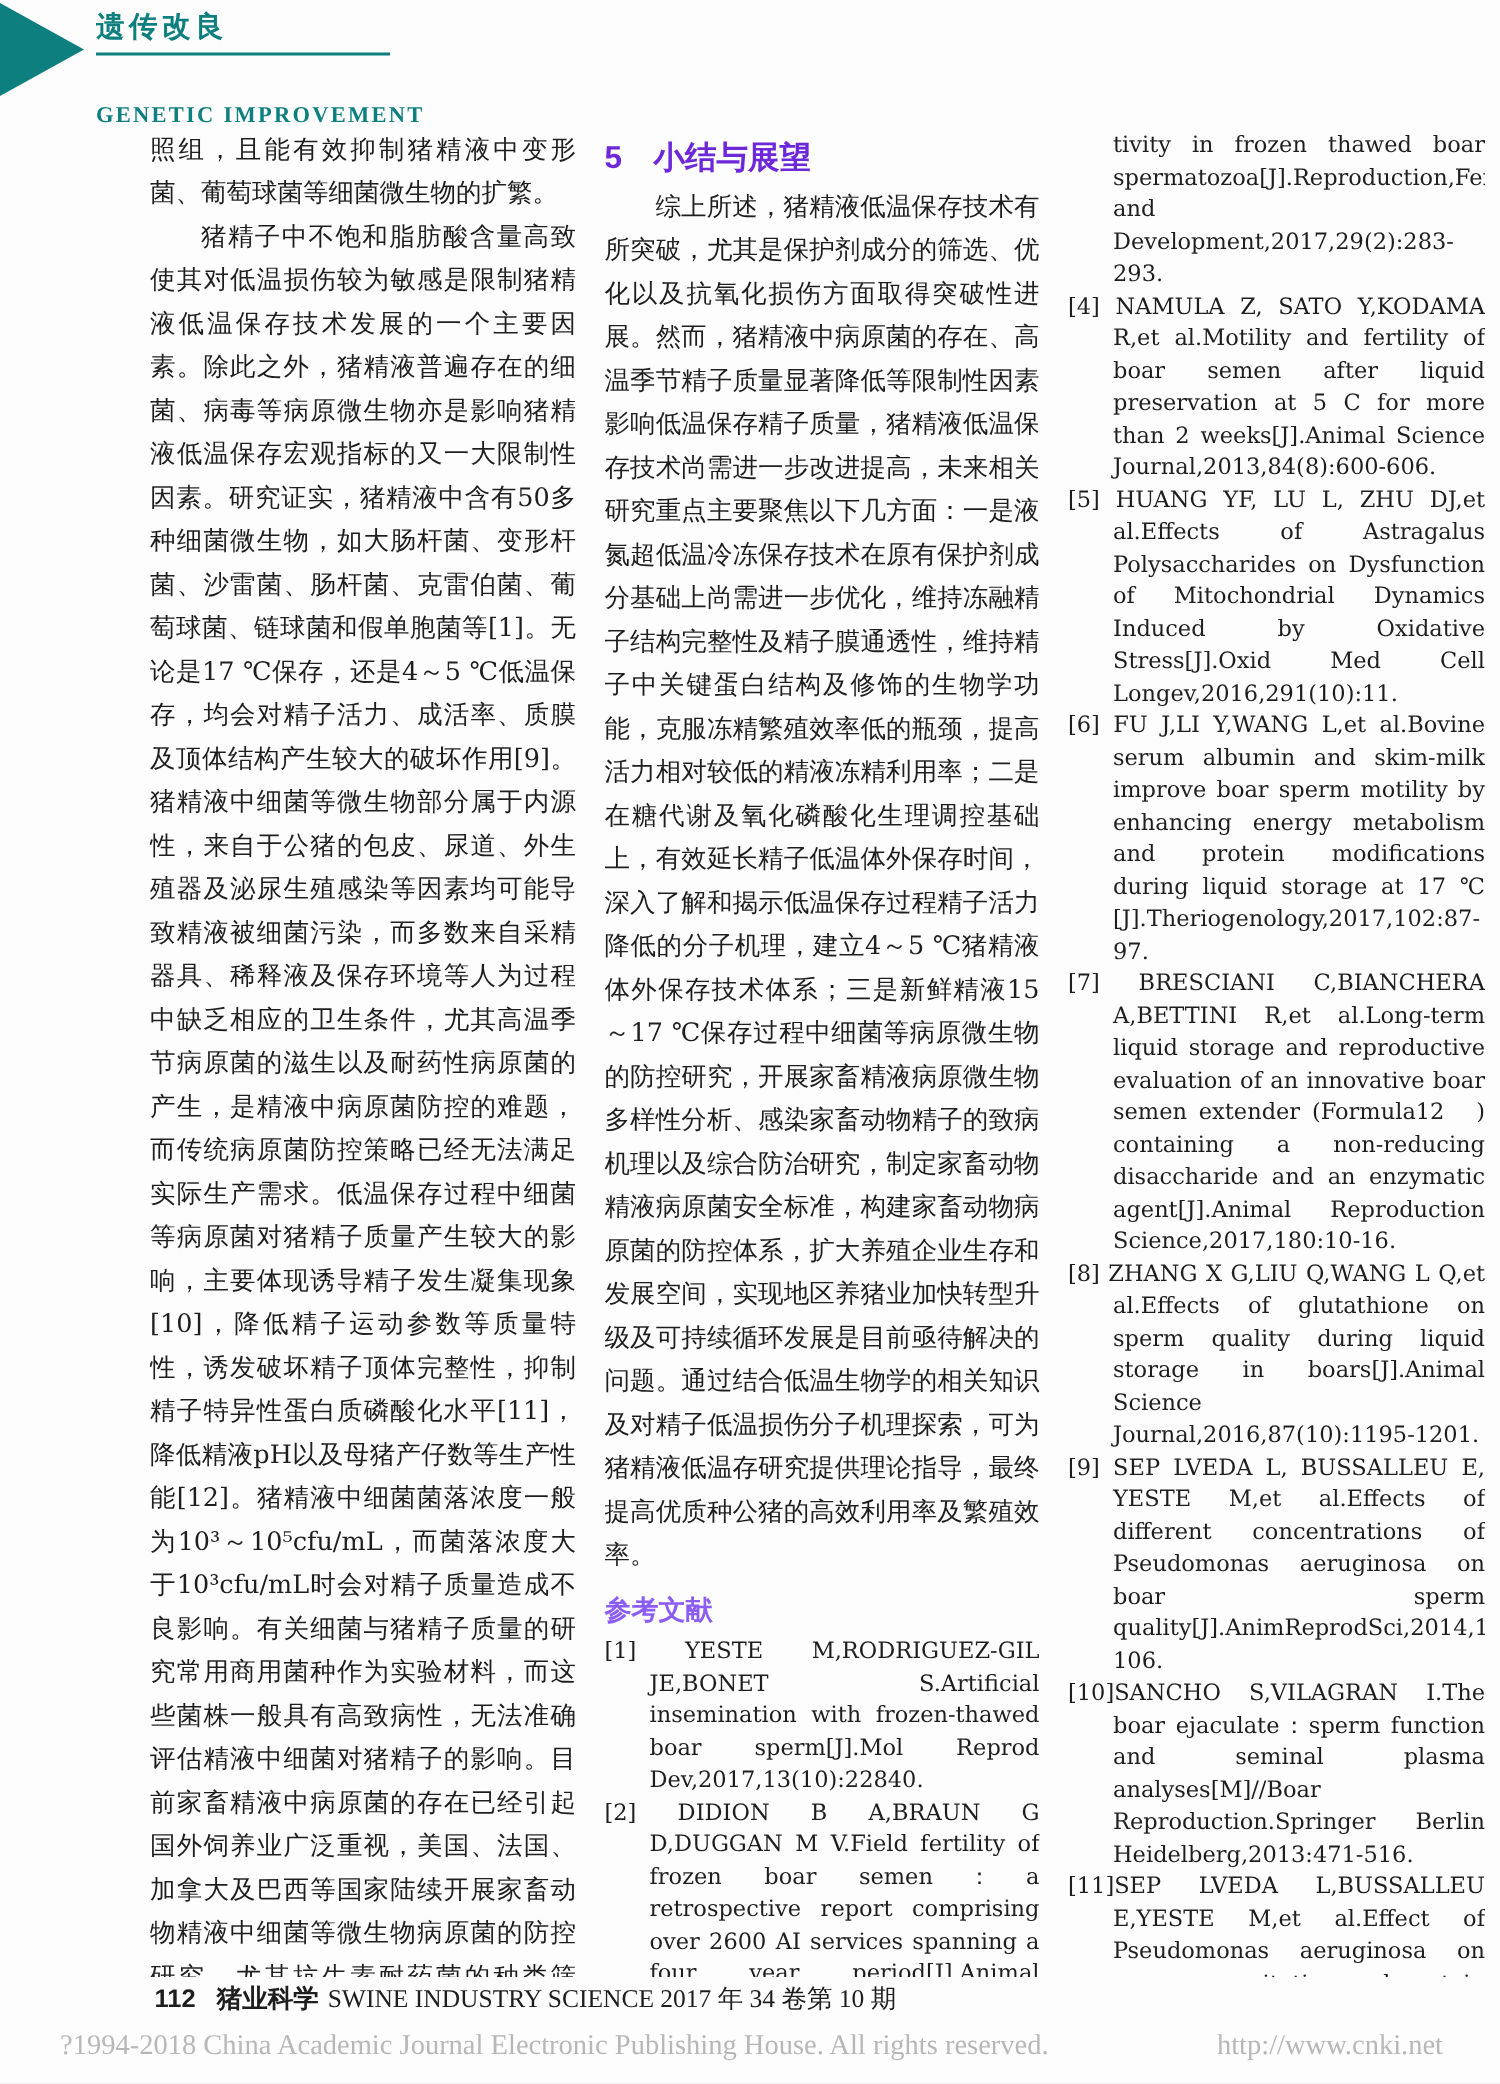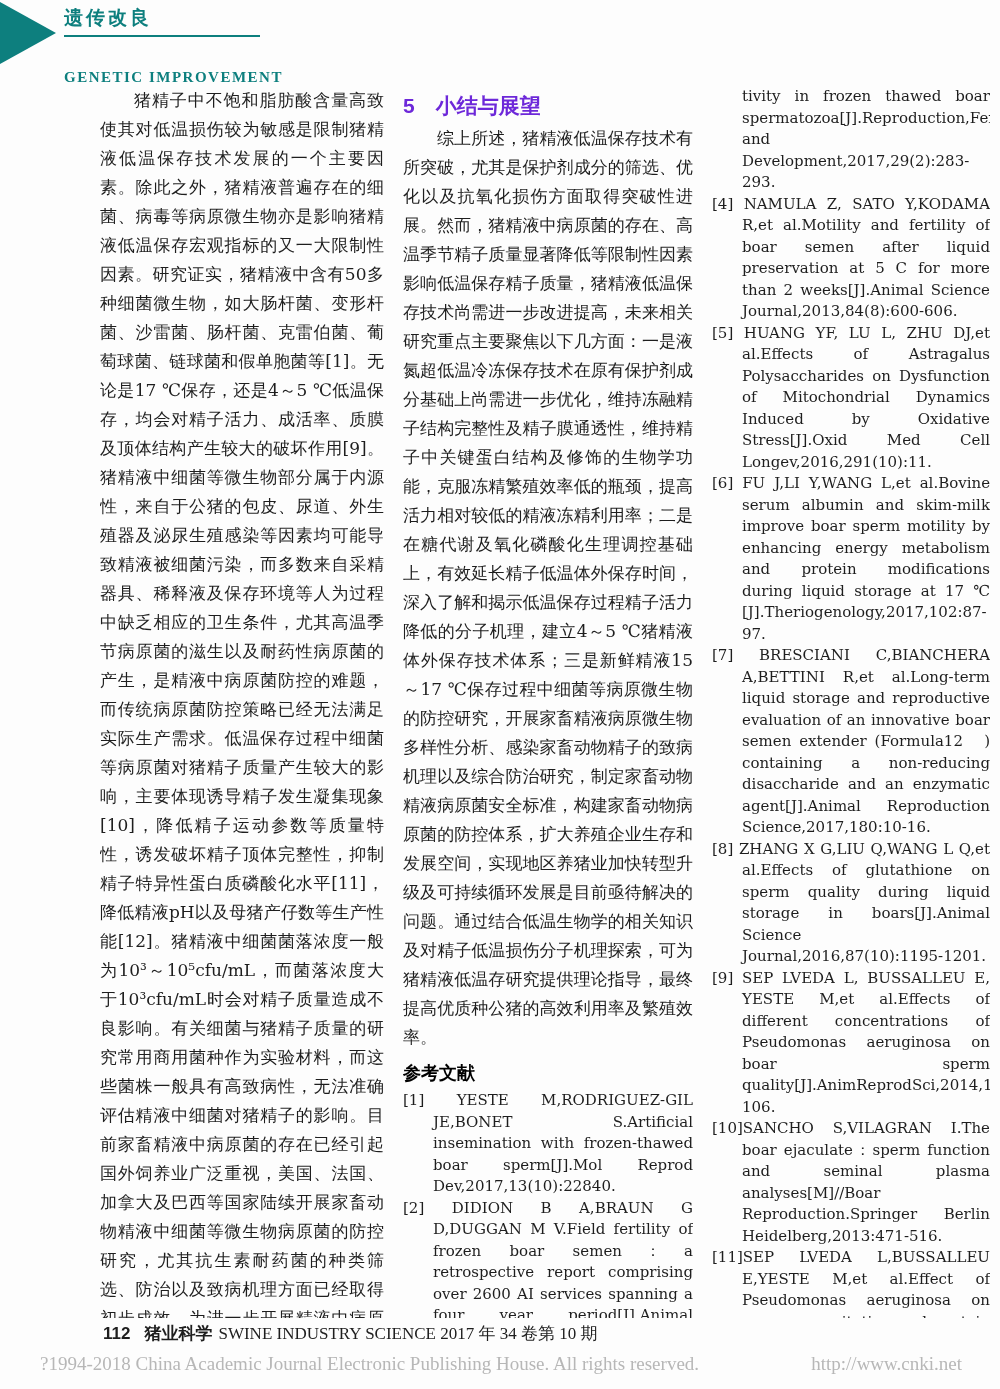--- a/index.html
+++ b/index.html
@@ -35,21 +35,21 @@
     font-size:17px;line-height:29px;text-align:justify;margin:0;
   }
   .indent{text-indent:2em;}
   .sec-h{
     font-family:"Liberation Sans","DejaVu Sans",sans-serif;
     font-weight:bold;font-size:21px;line-height:31px;color:#6d28d9;
     margin:4px 0 3px 0;text-align:justify;
   }
   .refs-h{
     font-family:"Liberation Sans","DejaVu Sans",sans-serif;
-    font-weight:bold;font-size:18px;line-height:30px;color:#000000;
+    font-weight:bold;font-size:18px;line-height:30px;color:#8b5cf6;
     margin:6px 0 2px 0;
   }
   .ref{
     font-size:15px;line-height:21.5px;text-align:justify;
     padding-left:30px;text-indent:-30px;margin:0;
   }
   .ref-cont{text-indent:0;}
   
   .footer{
     position:absolute;left:103px;top:1322px;font-size:17px;line-height:22px;
@@ -72,20 +72,21 @@
 </head>
 <body>
 
 <div class="page">
 
   <div class="hdr-arrow"></div>
   <div class="hdr-title">遗传改良</div>
   <div class="hdr-sub">GENETIC IMPROVEMENT</div>
 
   <div class="col col1">
+    <p class="body-p">照组，且能有效抑制猪精液中变形菌、葡萄球菌等细菌微生物的扩繁。</p>
     <p class="body-p indent">猪精子中不饱和脂肪酸含量高致使其对低温损伤较为敏感是限制猪精液低温保存技术发展的一个主要因素。除此之外，猪精液普遍存在的细菌、病毒等病原微生物亦是影响猪精液低温保存宏观指标的又一大限制性因素。研究证实，猪精液中含有50多种细菌微生物，如大肠杆菌、变形杆菌、沙雷菌、肠杆菌、克雷伯菌、葡萄球菌、链球菌和假单胞菌等[1]。无论是17 ℃保存，还是4～5 ℃低温保存，均会对精子活力、成活率、质膜及顶体结构产生较大的破坏作用[9]。猪精液中细菌等微生物部分属于内源性，来自于公猪的包皮、尿道、外生殖器及泌尿生殖感染等因素均可能导致精液被细菌污染，而多数来自采精器具、稀释液及保存环境等人为过程中缺乏相应的卫生条件，尤其高温季节病原菌的滋生以及耐药性病原菌的产生，是精液中病原菌防控的难题，而传统病原菌防控策略已经无法满足实际生产需求。低温保存过程中细菌等病原菌对猪精子质量产生较大的影响，主要体现诱导精子发生凝集现象[10]，降低精子运动参数等质量特性，诱发破坏精子顶体完整性，抑制精子特异性蛋白质磷酸化水平[11]，降低精液pH以及母猪产仔数等生产性能[12]。猪精液中细菌菌落浓度一般为10³～10⁵cfu/mL，而菌落浓度大于10³cfu/mL时会对精子质量造成不良影响。有关细菌与猪精子质量的研究常用商用菌种作为实验材料，而这些菌株一般具有高致病性，无法准确评估精液中细菌对猪精子的影响。目前家畜精液中病原菌的存在已经引起国外饲养业广泛重视，美国、法国、加拿大及巴西等国家陆续开展家畜动物精液中细菌等微生物病原菌的防控研究，尤其抗生素耐药菌的种类筛选、防治以及致病机理方面已经取得初步成效，为进一步开展精液中病原菌的防治研究以及相关新产品研发奠定基础。</p>
   </div>
 
   <div class="col col2">
     <div class="sec-h">5　小结与展望</div>
     <p class="body-p indent">综上所述，猪精液低温保存技术有所突破，尤其是保护剂成分的筛选、优化以及抗氧化损伤方面取得突破性进展。然而，猪精液中病原菌的存在、高温季节精子质量显著降低等限制性因素影响低温保存精子质量，猪精液低温保存技术尚需进一步改进提高，未来相关研究重点主要聚焦以下几方面：一是液氮超低温冷冻保存技术在原有保护剂成分基础上尚需进一步优化，维持冻融精子结构完整性及精子膜通透性，维持精子中关键蛋白结构及修饰的生物学功能，克服冻精繁殖效率低的瓶颈，提高活力相对较低的精液冻精利用率；二是在糖代谢及氧化磷酸化生理调控基础上，有效延长精子低温体外保存时间，深入了解和揭示低温保存过程精子活力降低的分子机理，建立4～5 ℃猪精液体外保存技术体系；三是新鲜精液15～17 ℃保存过程中细菌等病原微生物的防控研究，开展家畜精液病原微生物多样性分析、感染家畜动物精子的致病机理以及综合防治研究，制定家畜动物精液病原菌安全标准，构建家畜动物病原菌的防控体系，扩大养殖企业生存和发展空间，实现地区养猪业加快转型升级及可持续循环发展是目前亟待解决的问题。通过结合低温生物学的相关知识及对精子低温损伤分子机理探索，可为猪精液低温存研究提供理论指导，最终提高优质种公猪的高效利用率及繁殖效率。</p>
     <div class="refs-h">参考文献</div>
     <p class="ref"><span>[1] </span><span>YESTE M,RODRIGUEZ-GIL JE,BONET S.Artificial insemination with frozen-thawed boar sperm[J].Mol Reprod Dev,2017,13(10):22840.</span></p>
     <p class="ref"><span>[2] </span><span>DIDION B A,BRAUN G D,DUGGAN M V.Field fertility of frozen boar semen：a retrospective report comprising over 2600 AI services spanning a four year period[J].Animal reproduction science,2013,137(3):189-196.</span></p>
 

